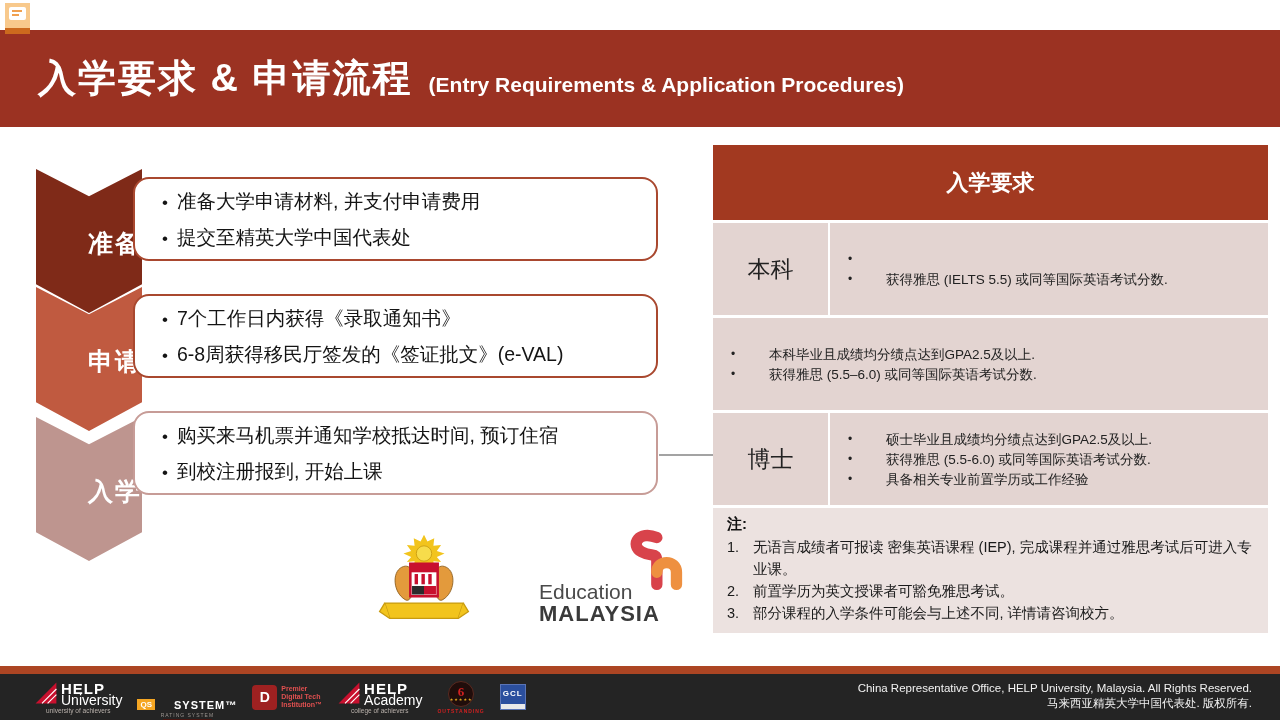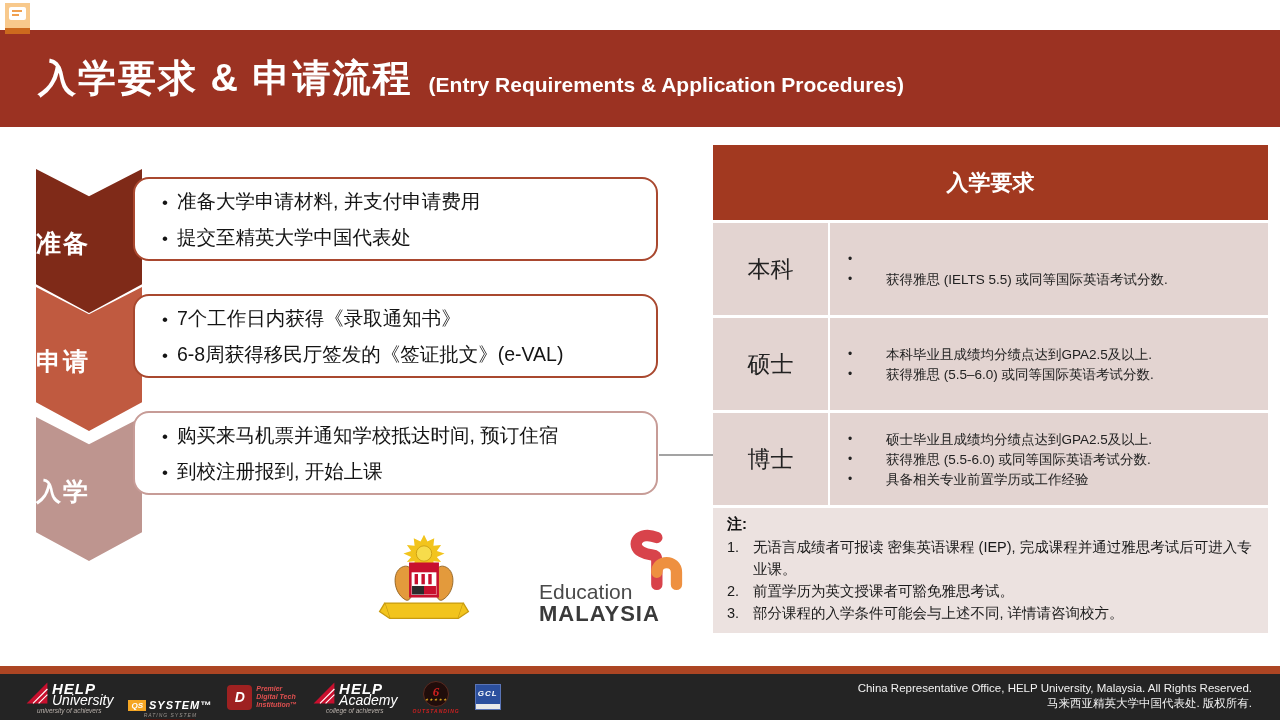--- a/index.html
+++ b/index.html
@@ -22,21 +22,21 @@
                display:flex; align-items:center; padding-left:38px; }
   .title-zh { color:#fff; font-size:38px; font-weight:bold; letter-spacing:2px; }
   .title-en { color:#fff; font-size:21px; font-weight:bold; margin-left:16px; margin-top:12px; }
 
   
   .chevron { position:absolute; left:36px; width:106px; height:144px;
              clip-path:polygon(0 0, 50% 19%, 100% 0, 100% 80%, 50% 100%, 0 80%); }
   .chev-1 { top:169px; background:#7F2A18; }
   .chev-2 { top:287px; background:#C05A40; }
   .chev-3 { top:417px; background:#BE958F; }
-  .chev-label { position:absolute; left:0; top:58px; width:100%; text-align:left;
+  .chev-label { position:absolute; left:0; top:58px; width:100%; text-align:right;
                 color:#fff; font-size:25px; font-weight:bold; letter-spacing:2px; }
 
   .flow-box { position:absolute; left:133px; width:525px; height:84px; background:#fff;
               border-radius:16px; display:flex; flex-direction:column; justify-content:center;
               padding-left:27px; gap:9px; }
   .box-1 { top:177px; border:2px solid #A9482F; }
   .box-2 { top:294px; border:2px solid #A9482F; }
   .box-3 { top:411px; border:2px solid #C79C97; }
   .flow-line { display:flex; align-items:baseline; font-size:19.5px; color:#141414; }
   .flow-line .bullet-dot { margin-right:9px; font-size:17px; }
@@ -66,30 +66,30 @@
   
   .coat-of-arms { position:absolute; left:372px; top:533px; width:104px; height:94px; }
   .edu-my { position:absolute; left:497px; top:527px; width:152px; height:100px;margin-left:40px; }
   .edu-mark { position:absolute; right:6px; top:0; }
   .edu-line1 { position:absolute; left:2px; bottom:23px; font-size:21px; color:#4a4a4a; }
   .edu-line2 { position:absolute; left:2px; bottom:0; font-size:22px; font-weight:bold; color:#3a3a3a; letter-spacing:1px; }
 
   
   .footer-strip { position:absolute; left:0; top:666px; width:1280px; height:8px; background:#AC4523; }
   .footer-bar { position:absolute; left:0; top:674px; width:1280px; height:46px; background:#242424; }
-  .footer-logos { position:absolute; left:25px; top:678px; height:38px; display:flex; align-items:center; gap:15px;font-style:italic; }
+  .footer-logos { position:absolute; left:34px; top:678px; height:38px; display:flex; align-items:center; gap:15px; }
 
   .logo-help { display:flex; flex-direction:column; align-items:center; }
   .logo-help .lh-row { display:flex; align-items:center; gap:3px; }
   .lh-name { color:#fff; font-weight:bold; font-size:15px; letter-spacing:1px; line-height:14px; }
   .lh-sub { color:#fff; font-size:14px; text-align:right; line-height:8px; }
   .lh-tag { color:#b9b1ab; font-size:6.5px; margin-top:2px; }
 
   .logo-qs { display:flex; flex-direction:column; align-items:center; gap:1px; }
-  .qs-row { display:flex; align-items:flex-end; gap:3px;margin-top:32px; }
+  .qs-row { display:flex; align-items:center; gap:19px;margin-top:32px; }
   .qs-box { background:#F5A623; color:#fff; font-size:8px; font-weight:bold; padding:1px 3px; }
   .qs-name { color:#fff; font-size:11px; font-weight:bold; letter-spacing:1px; }
   .qs-sub { color:#9a948f; font-size:5px; letter-spacing:1px; }
   .qs-stars { background:#4a1510; color:#E03030; font-size:7px; letter-spacing:2px; padding:0 4px; line-height:9px; }
 
   .logo-premier { display:flex; align-items:center; gap:4px; }
   .premier-d { width:25px; height:25px; background:#9E2121; border-radius:4px; color:#fff;
                font-weight:bold; font-size:14px; display:flex; align-items:center; justify-content:center; }
   .premier-text { color:#E05050; font-weight:bold; font-size:7px; line-height:8px; }
 
@@ -183,21 +183,20 @@
           <span class="bullet-dot">•</span>
         </div>
         <div class="req-line">
           <span class="bullet-dot">•</span>
           <span>获得雅思 (IELTS 5.5) 或同等国际英语考试分数.</span>
         </div>
       </div>
     </div>
 
     <div class="t-row t-body">
-      <div class="cell c-stage">硕士</div>
       <div class="cell c-req">
         <div class="req-line">
           <span class="bullet-dot">•</span>
           <span>本科毕业且成绩均分绩点达到GPA2.5及以上.</span>
         </div>
         <div class="req-line">
           <span class="bullet-dot">•</span>
           <span>获得雅思 (5.5–6.0) 或同等国际英语考试分数.</span>
         </div>
       </div>

